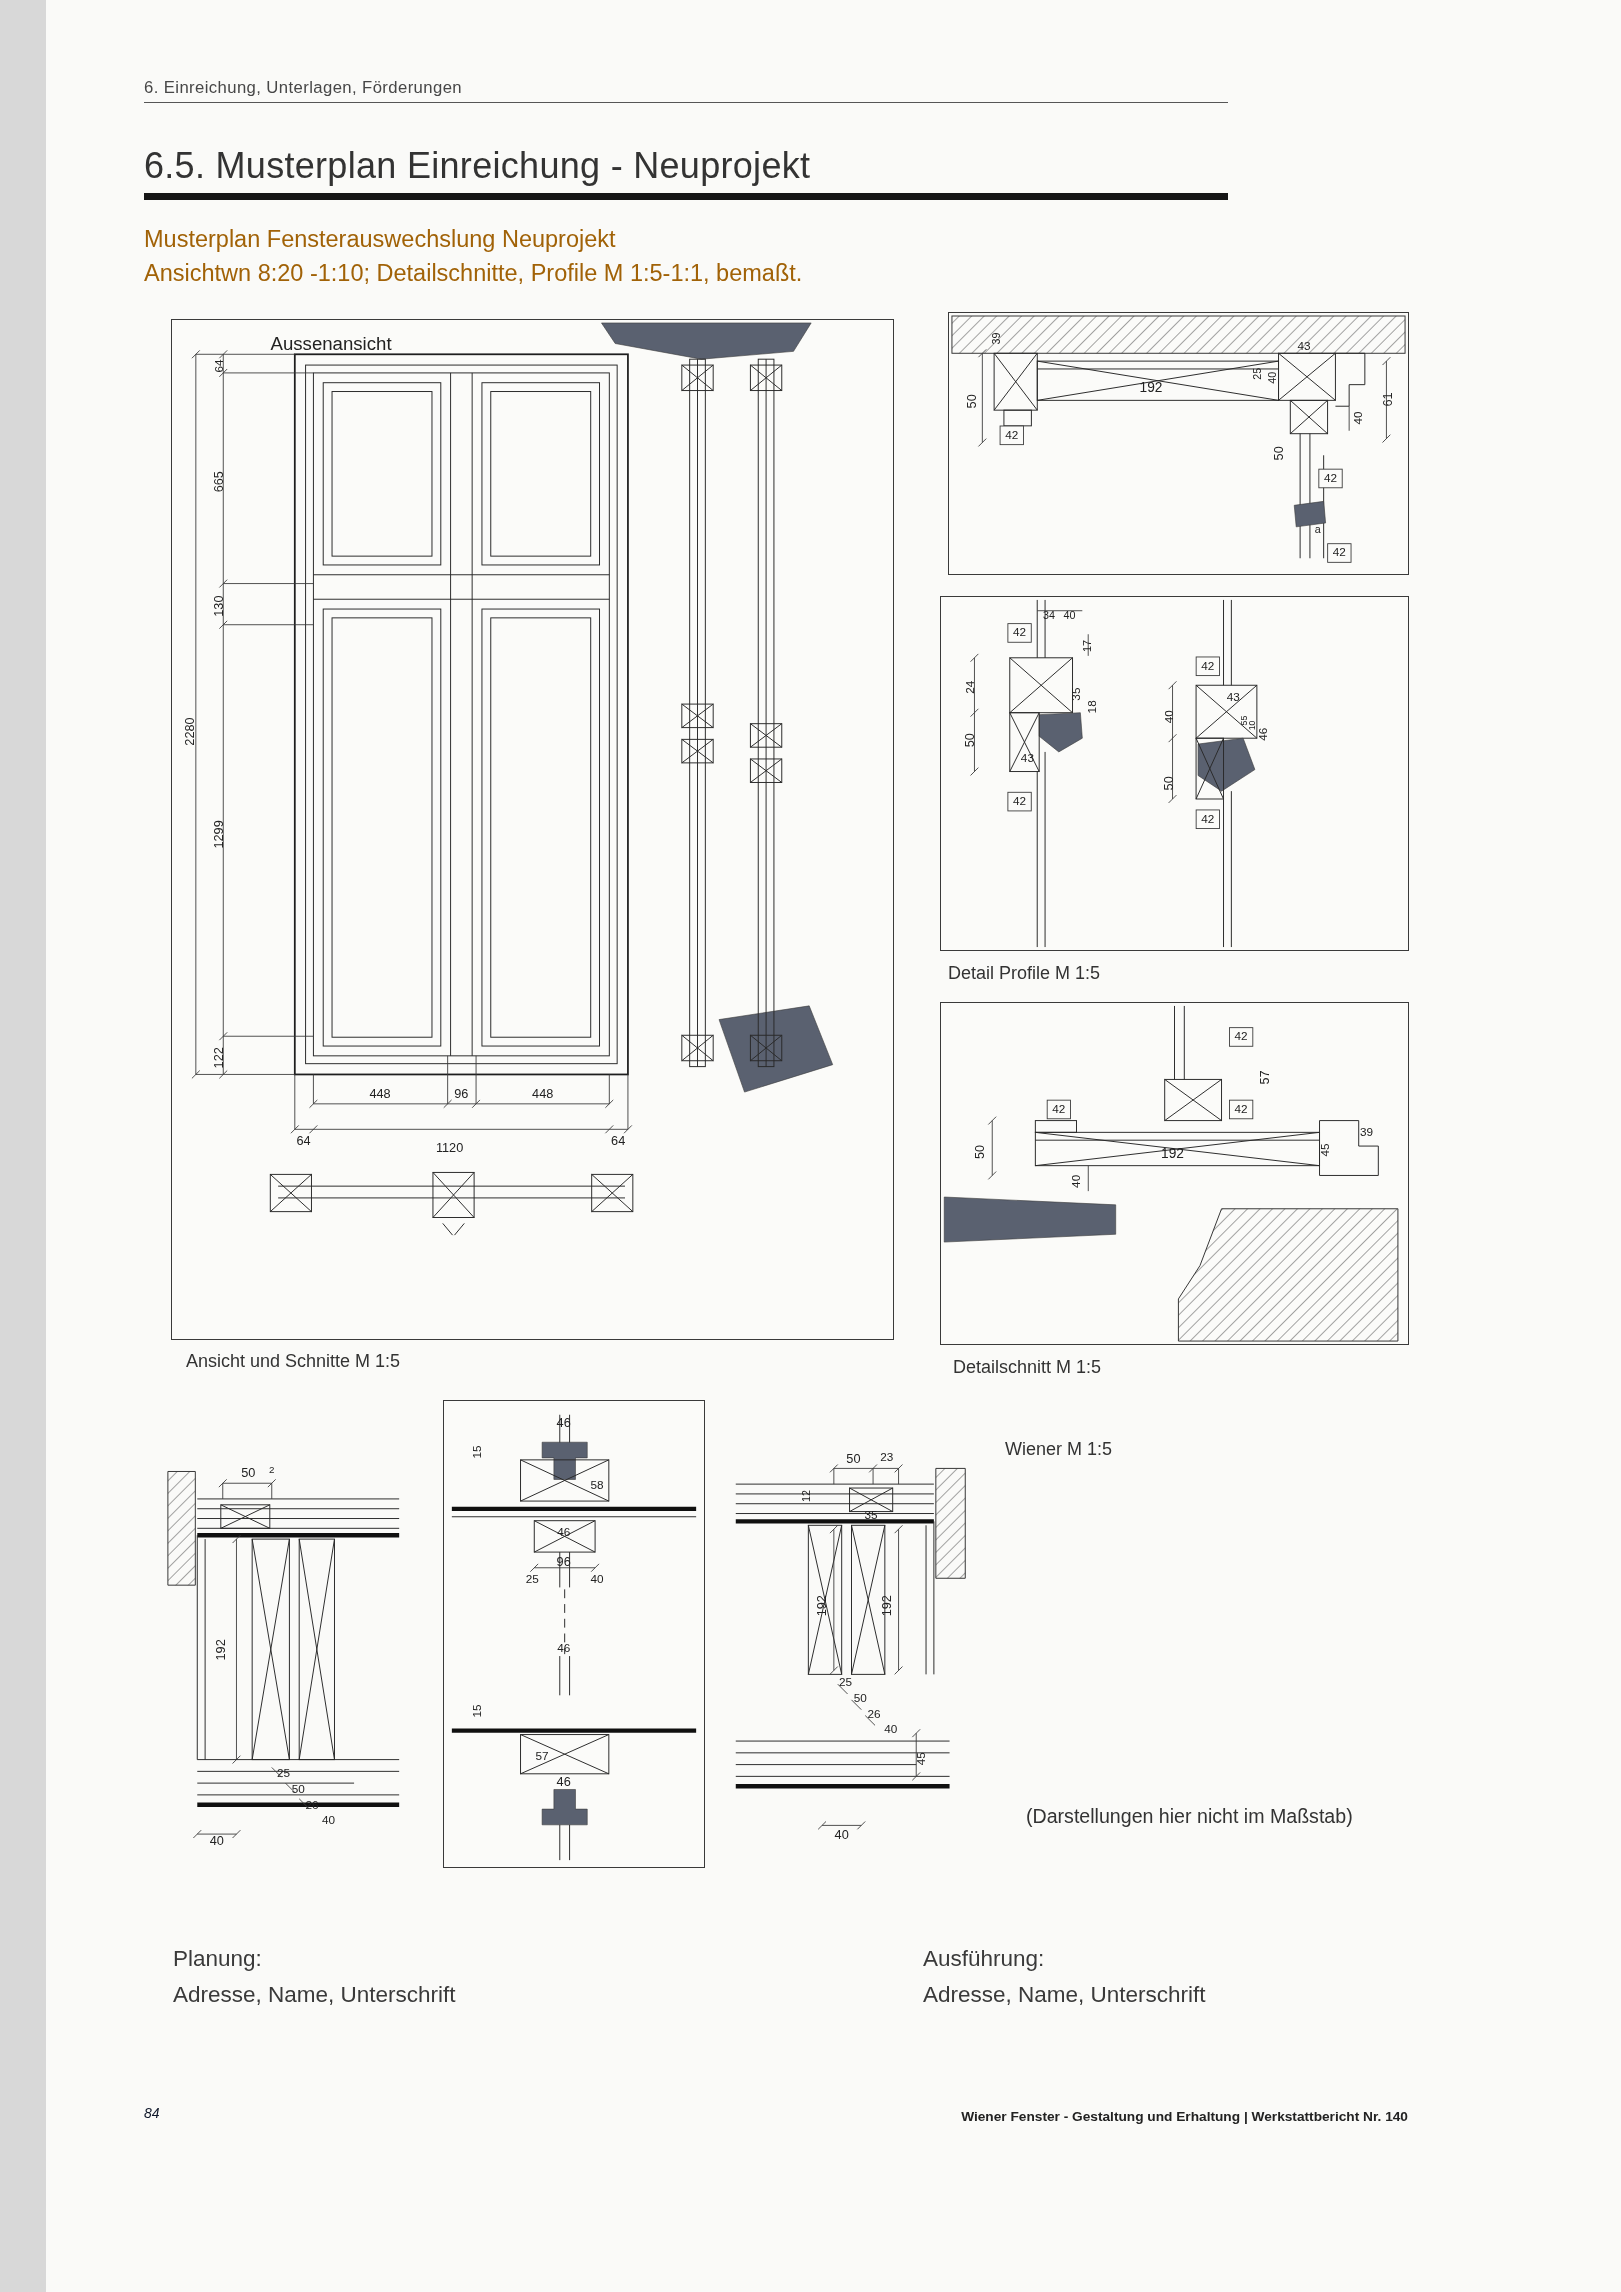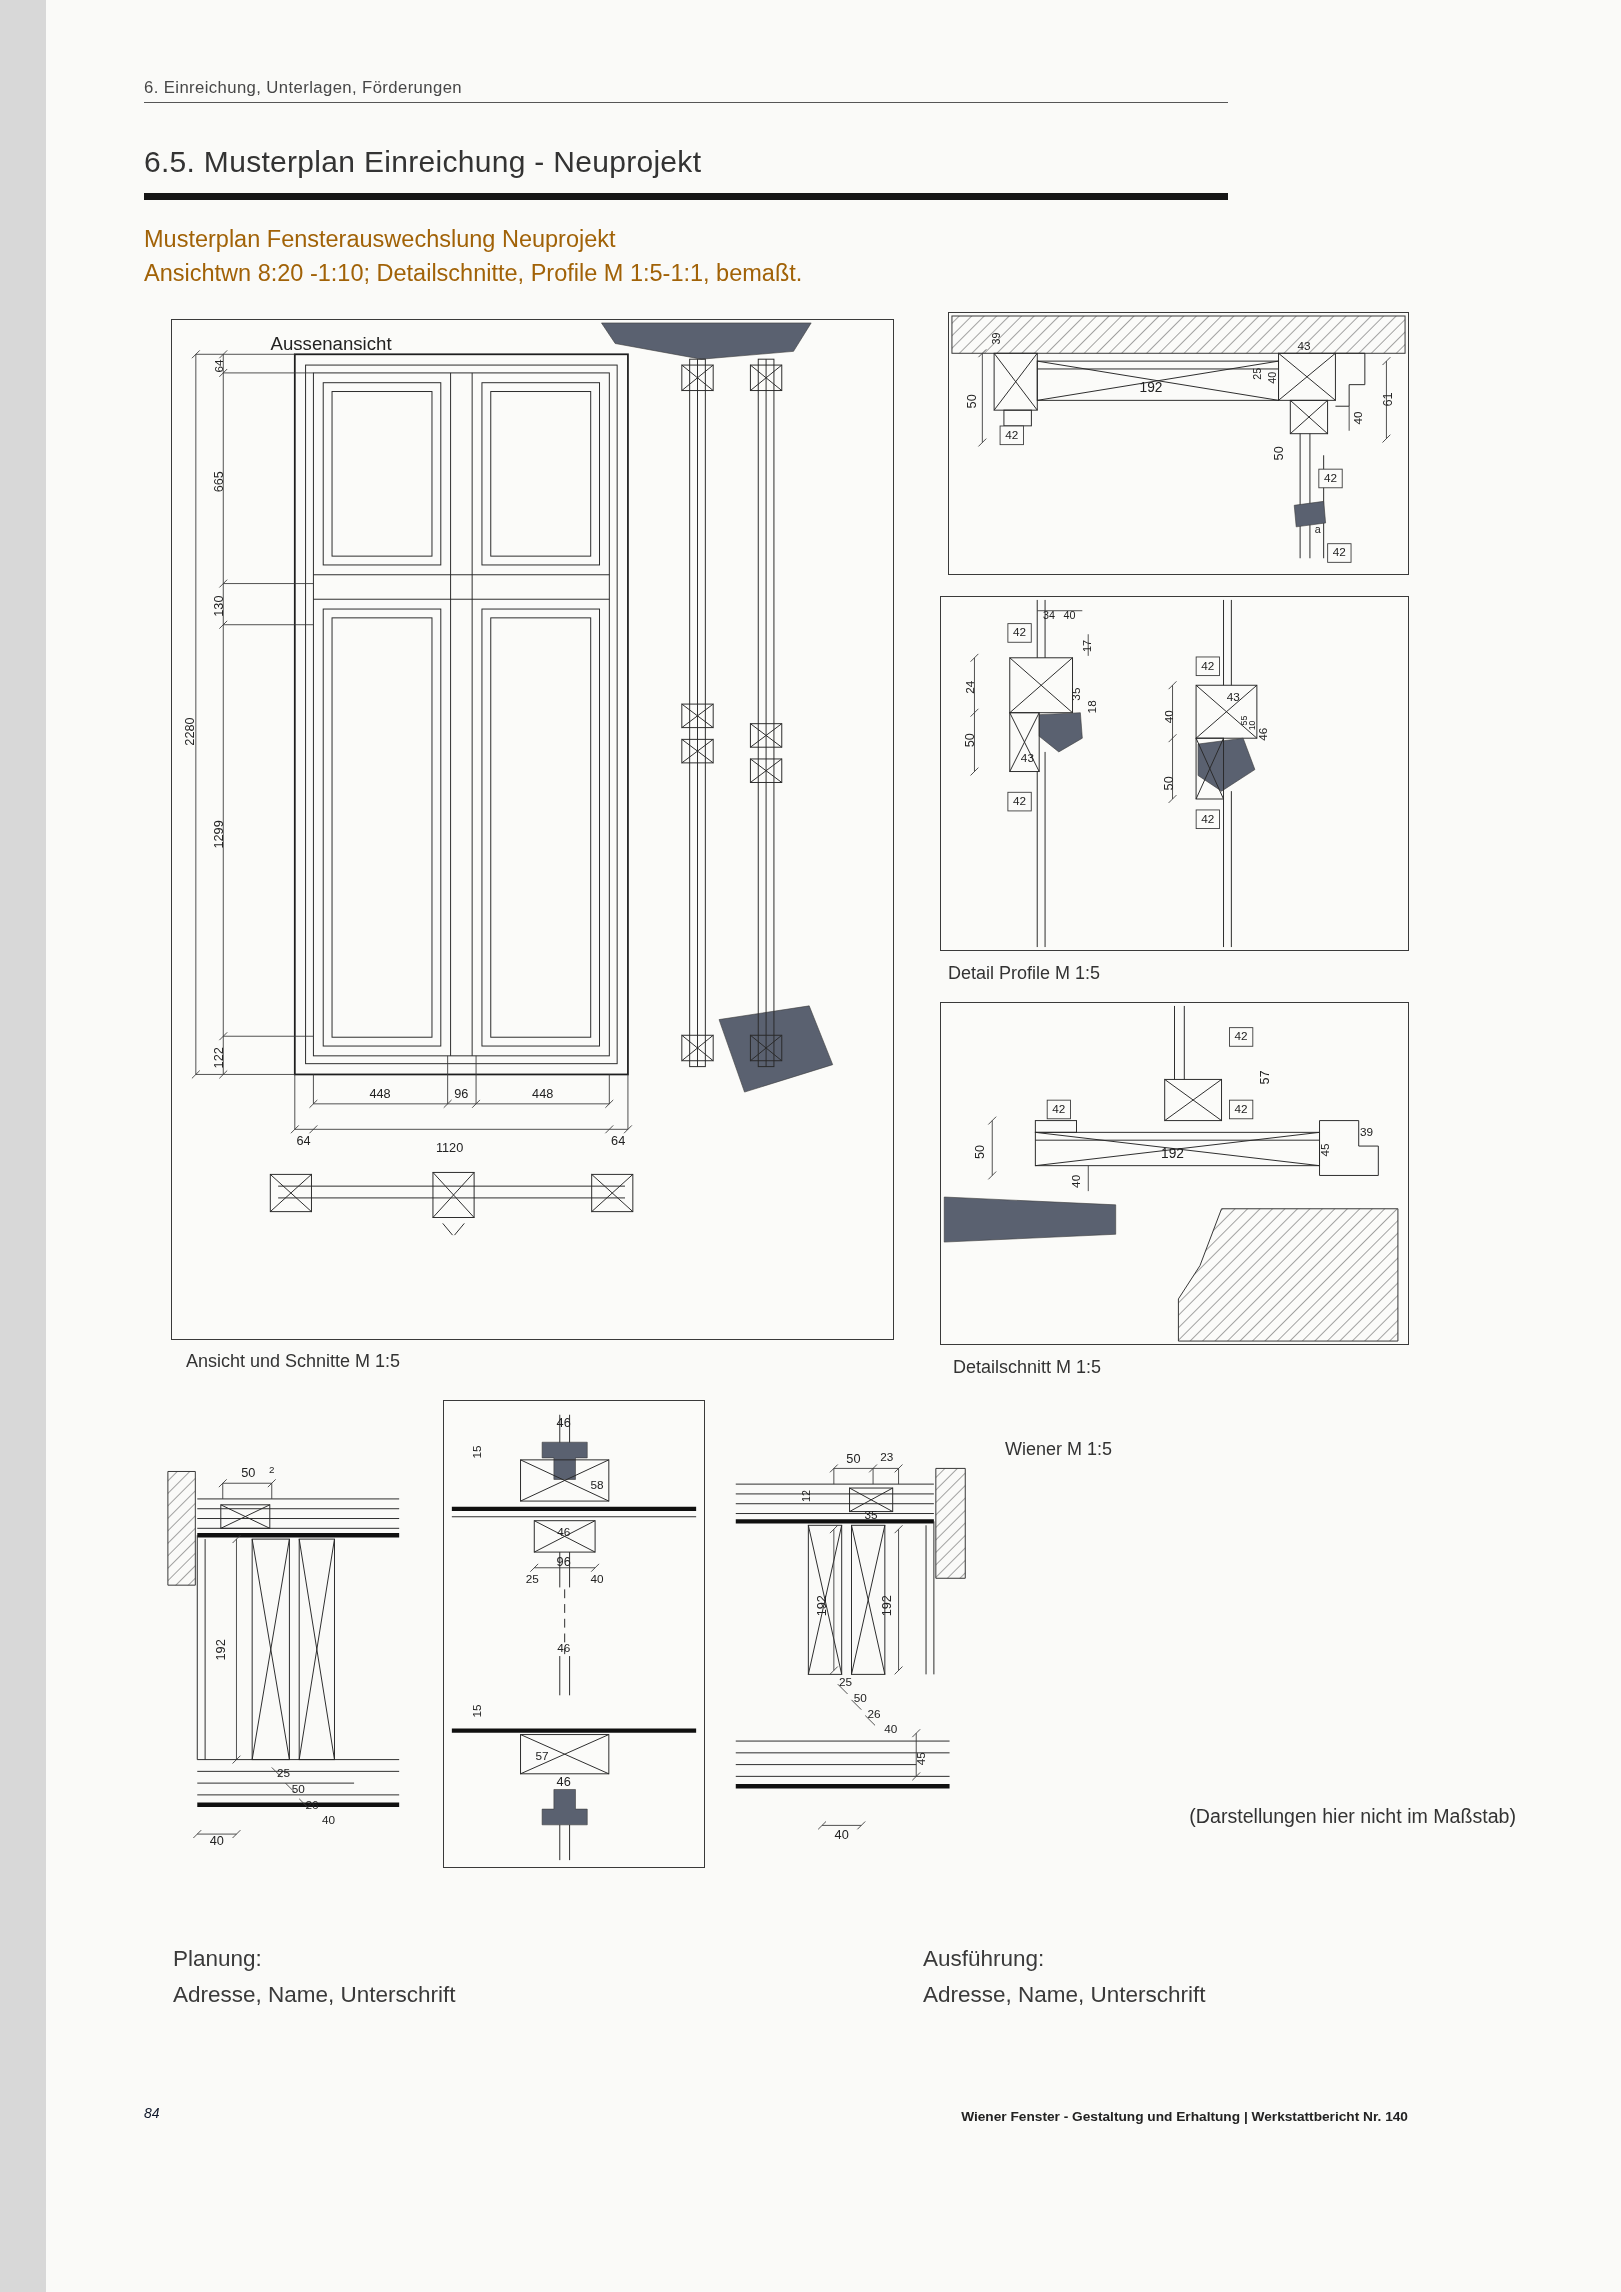--- a/index.html
+++ b/index.html
@@ -5,25 +5,25 @@
   * { box-sizing: border-box; }
   body { margin: 0; background: #d8d8d8; }
   .page {
     position: relative; width: 1621px; height: 2293px;
     background: #fafaf8; overflow: hidden;
     font-family: "Liberation Sans", sans-serif; color: #3a3a3a; margin-left: 46px;
   }
   .abs { position: absolute; }
   .breadcrumb { font-size: 16.7px; color: #474747; letter-spacing: 0.4px; }
   .rule { border-top: 1.5px solid #565656; height: 0; }
-  .title { font-size: 30px; color: #333; letter-spacing: 0.3px; }
+  .title { font-size: 36px; color: #333; letter-spacing: 0.3px; }
   .titlebar { background: #161616; }
   .intro { font-size: 23.5px; color: #a16207; line-height: 33px; }
   .caption { font-size: 18px; color: #333; }
-  .note { font-size: 19.6px; color: #333; text-align: right; }
+  .note { font-size: 19.6px; color: #333; text-align: left; }
   .sig { font-size: 22.5px; color: #3a3a3a; }
   .footer-num { font-size: 14px; color: #0f172a; font-style: italic; }
   .footer-text { font-size: 13.7px; font-weight: bold; color: #222; text-align: right; }
   .dbox { border: 1px solid #3a3a3a; background: #fbfbf9; }
   .dbox-borderless { background: transparent; }
 
   svg { display: block; }
   svg .ln   { stroke: #2a2a2a; stroke-width: 1; fill: none; }
   svg .ln2  { stroke: #1e1e1e; stroke-width: 1.8; fill: none; }
   svg .thick{ stroke: #101010; stroke-width: 4.5; fill: none; }

